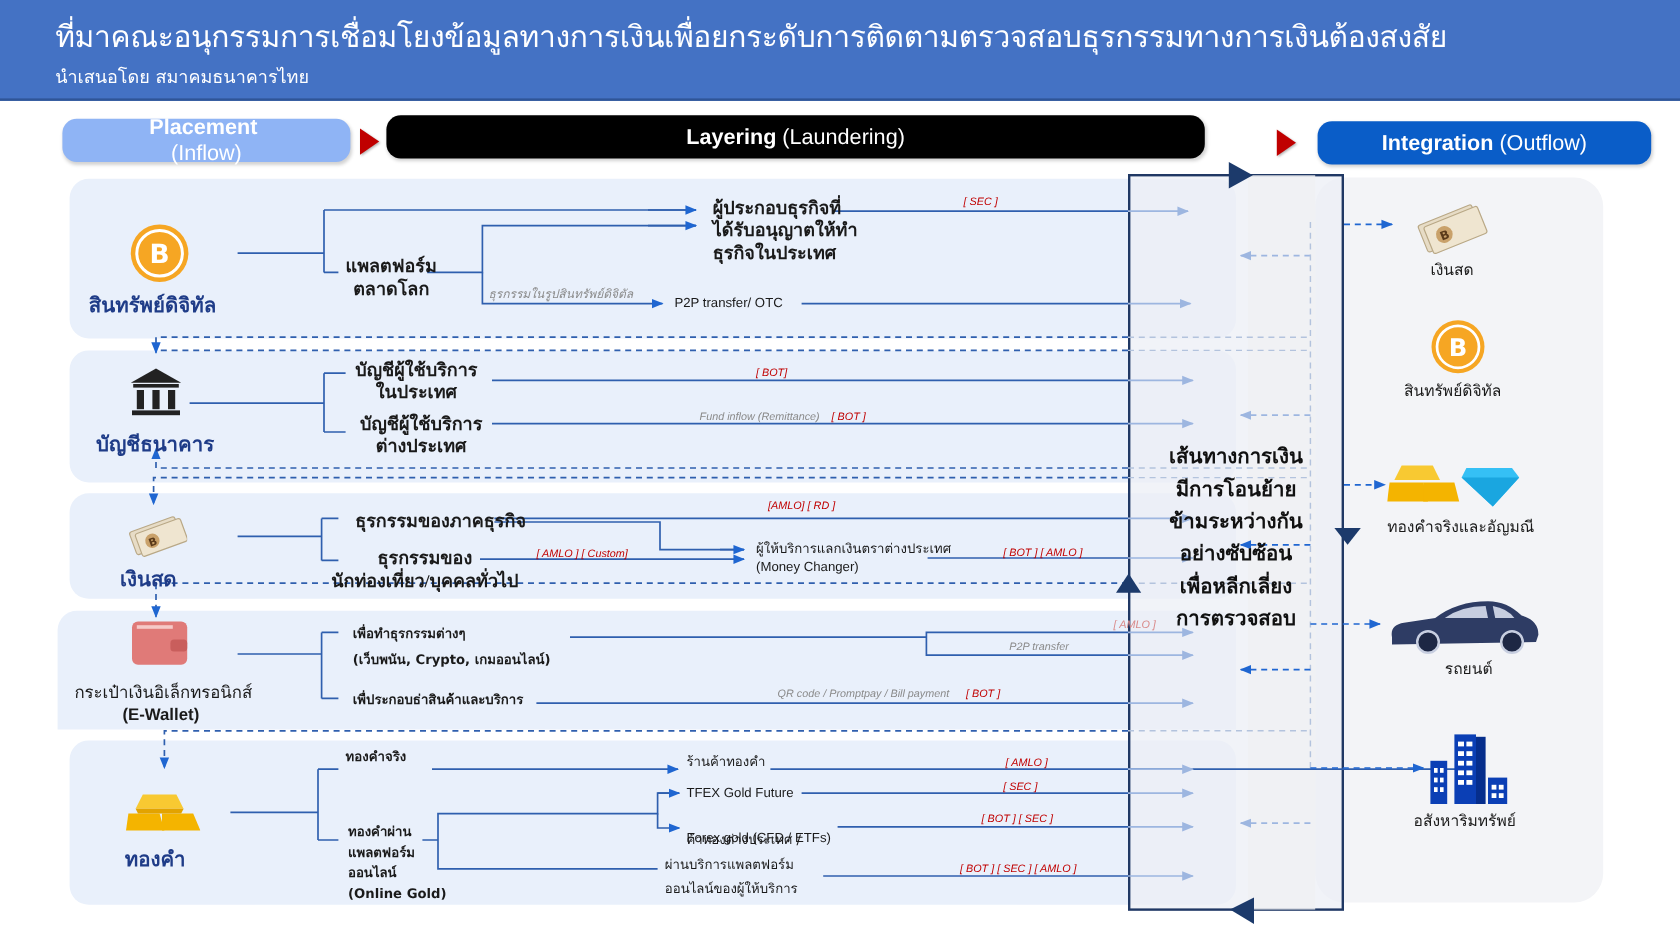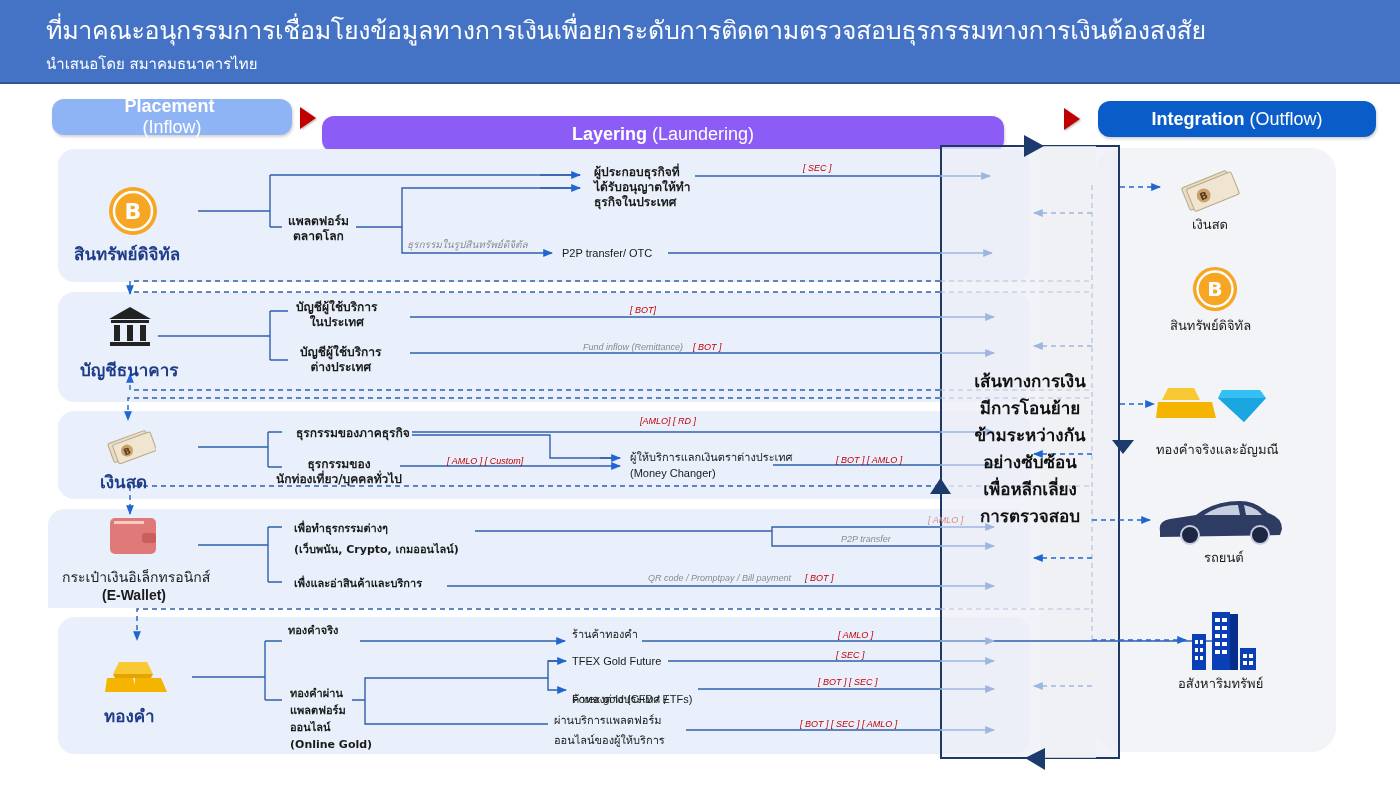--- a/index.html
+++ b/index.html
@@ -8,34 +8,34 @@
 
   
   #header { position: absolute; left: 0; top: 0; width: 1400px; height: 84px; background: #4472c4; border-bottom: 2px solid #2f5597; }
   #title { position: absolute; left: 46px; top: 10px; font-size: 25px; color: #fff; white-space: nowrap; font-family: "DejaVu Sans", sans-serif; letter-spacing: -0.3px; }
   #subtitle { position: absolute; left: 46px; top: 52px; font-size: 15px; color: #fff; white-space: nowrap; }
 
   
   .pill { position: absolute; height: 36px; border-radius: 12px; color: #fff; font-family: "Liberation Sans", sans-serif; font-size: 18px; display: flex; align-items: center; justify-content: center; box-shadow: 1px 2px 3px rgba(0,0,0,0.18); }
   .pill b { font-weight: bold; margin-right: 5px; }
   #pill-placement { left: 52px; top: 99px; width: 240px; background: #8fb4f5; flex-direction: column; }
-  #pill-layering { left: 322px; top: 116px; width: 682px; background: #8b5cf6; }
+  #pill-layering { left: 322px; top: 96px; width: 682px; background: #000000; }
   #pill-integration { left: 1098px; top: 101px; width: 278px; background: #0a5dc8; }
   .tri-red { position: absolute; width: 0; height: 0; border-top: 11px solid transparent; border-bottom: 11px solid transparent; border-left: 16px solid #c00000; filter: drop-shadow(1px 1px 1px rgba(0,0,0,0.3)); }
 
   
   .row-panel { position: absolute; left: 58px; width: 972px; background: #e9f0fb; border-radius: 16px; }
   .right-panel { position: absolute; left: 1096px; top: 148px; width: 240px; height: 604px; background: #f3f4f7; border-radius: 24px; }
 
   
   #layer-box { position: absolute; left: 940px; top: 145px; width: 180px; height: 614px; border: 2px solid #203864; background: rgba(236,239,245,0.75); }
   #layer-box-inner { position: absolute; left: 1040px; top: 146px; width: 56px; height: 612px; background: rgba(240,240,243,0.8); }
 
   .row-label { position: absolute; font-size: 17px; font-weight: bold; color: #1f3c88; text-align: center; white-space: nowrap; }
-  .node { position: absolute; font-size: 12px; font-weight: bold; color: #1a1a1a; text-align: center; line-height: 1.25; white-space: nowrap; }
+  .node { position: absolute; font-size: 15px; font-weight: bold; color: #1a1a1a; text-align: center; line-height: 1.25; white-space: nowrap; font-family: Liberation Serif, serif; }
   .node-l { position: absolute; font-size: 11px; color: #1a1a1a; line-height: 1.4; white-space: nowrap; }
   .tag { position: absolute; font-size: 9px; font-style: italic; color: #c00000; white-space: nowrap; font-family: "Liberation Sans", sans-serif; }
   .gray-tag { position: absolute; font-size: 9px; font-style: italic; color: #8a8a8a; white-space: nowrap; font-family: "Liberation Sans", sans-serif; }
   .out-label { position: absolute; font-size: 13px; color: #1a1a1a; text-align: center; white-space: nowrap; }
 
   #center-text { position: absolute; left: 960px; top: 368px; width: 140px; font-size: 17px; font-weight: bold; color: #111; text-align: center; line-height: 27px; }
 
   svg#lines { position: absolute; left: 0; top: 0; width: 1400px; height: 787px; }
   .icon { position: absolute; }
 </style>
@@ -217,21 +217,21 @@
 
 <svg class="icon" style="left:108px; top:516px;" width="50" height="40" viewBox="0 0 50 40">
   <rect x="2" y="2" width="46" height="36" rx="5" fill="#e07a78"></rect>
     <rect x="6" y="5" width="30" height="3" fill="#f5c9c8"></rect>
   <rect x="34" y="17" width="14" height="10" rx="3" fill="#c95e5c"></rect>
 </svg>
 <div class="row-label" style="left:62px; top:566px; font-size:14px; color:#1a1a1a; font-weight:normal;">กระเป๋าเงินอิเล็กทรอนิกส์</div>
 <div class="row-label" style="left:102px; top:587px; font-size:14px; color:#1a1a1a; font-family:'Liberation Sans',sans-serif;">(E-Wallet)</div>
 <div class="node-l" style="left:294px; top:521px; font-weight:bold;">เพื่อทำธุรกรรมต่างๆ</div>
 <div class="node-l" style="left:294px; top:542px; font-weight:bold;">(เว็บพนัน, Crypto, เกมออนไลน์)</div>
-<div class="node-l" style="left:294px; top:576px; font-weight:bold;">เพื่งและอ่าสินค้าและบริการ</div>
+<div class="node-l" style="left:294px; top:576px; font-weight:bold;">เพื่ประกอบธ่าสินค้าและบริการ</div>
 <div class="tag" style="left:928px; top:515px; color:#d98a8a;">[ AMLO ]</div>
 <div class="gray-tag" style="left:841px; top:534px;">P2P transfer</div>
 <div class="gray-tag" style="left:648px; top:573px;">QR code / Promptpay / Bill payment</div>
 <div class="tag" style="left:805px; top:573px;">[ BOT ]</div>
 
 <svg class="icon" style="left:105px; top:658px;" width="62" height="40" viewBox="0 0 62 40">
   <path d="M14 4 L42 4 L48 16 L8 16 z" fill="#f8c932"></path>
   <path d="M2 20 L28 20 L32 34 L0 34 z" fill="#f4b400"></path>
   <path d="M30 20 L56 20 L62 34 L30 34 z" fill="#f4b400"></path>
   <path d="M8 16 L48 16 L46 20 L10 20 z" fill="#e3a300"></path>
@@ -279,21 +279,21 @@
 </svg>
 <div class="out-label" style="left:1170px; top:315px;">สินทรัพย์ดิจิทัล</div>
 
 <svg class="icon" style="left:1156px; top:384px;" width="112" height="40" viewBox="0 0 112 40">
   <path d="M12 4 L38 4 L44 16 L6 16 z" fill="#f8c932"></path>
   <path d="M2 18 L30 18 L34 34 L0 34 z" fill="#f4b400"></path>
   <path d="M30 18 L56 18 L60 34 L30 34 z" fill="#f4b400"></path>
   <path d="M66 6 L104 6 L110 14 L88 38 L62 14 z" fill="#35c0f5"></path>
   <path d="M62 14 L110 14 L88 38 z" fill="#1aa6e0"></path>
 </svg>
-<div class="out-label" style="left:1156px; top:439px;">ทองคำจริงและอัญมณี</div>
+<div class="out-label" style="left:1156px; top:428px;">ทองคำจริงและอัญมณี</div>
 
 <svg class="icon" style="left:1156px; top:497px;" width="128" height="48" viewBox="0 0 128 48">
   <path d="M4 34 Q2 24 14 22 L40 18 Q58 4 84 4 Q100 4 112 16 Q126 20 126 32 L124 38 L4 40 z" fill="#2e3c64"></path>
   <path d="M48 18 Q62 8 82 8 L84 18 z" fill="#c7cee0"></path>
   <path d="M88 8 Q100 10 106 18 L90 18 z" fill="#c7cee0"></path>
   <circle cx="34" cy="38" r="9" fill="#1d2744" stroke="#c7cee0" stroke-width="2"></circle>
   <circle cx="104" cy="38" r="9" fill="#1d2744" stroke="#c7cee0" stroke-width="2"></circle>
 </svg>
 <div class="out-label" style="left:1204px; top:547px;">รถยนต์</div>
 

